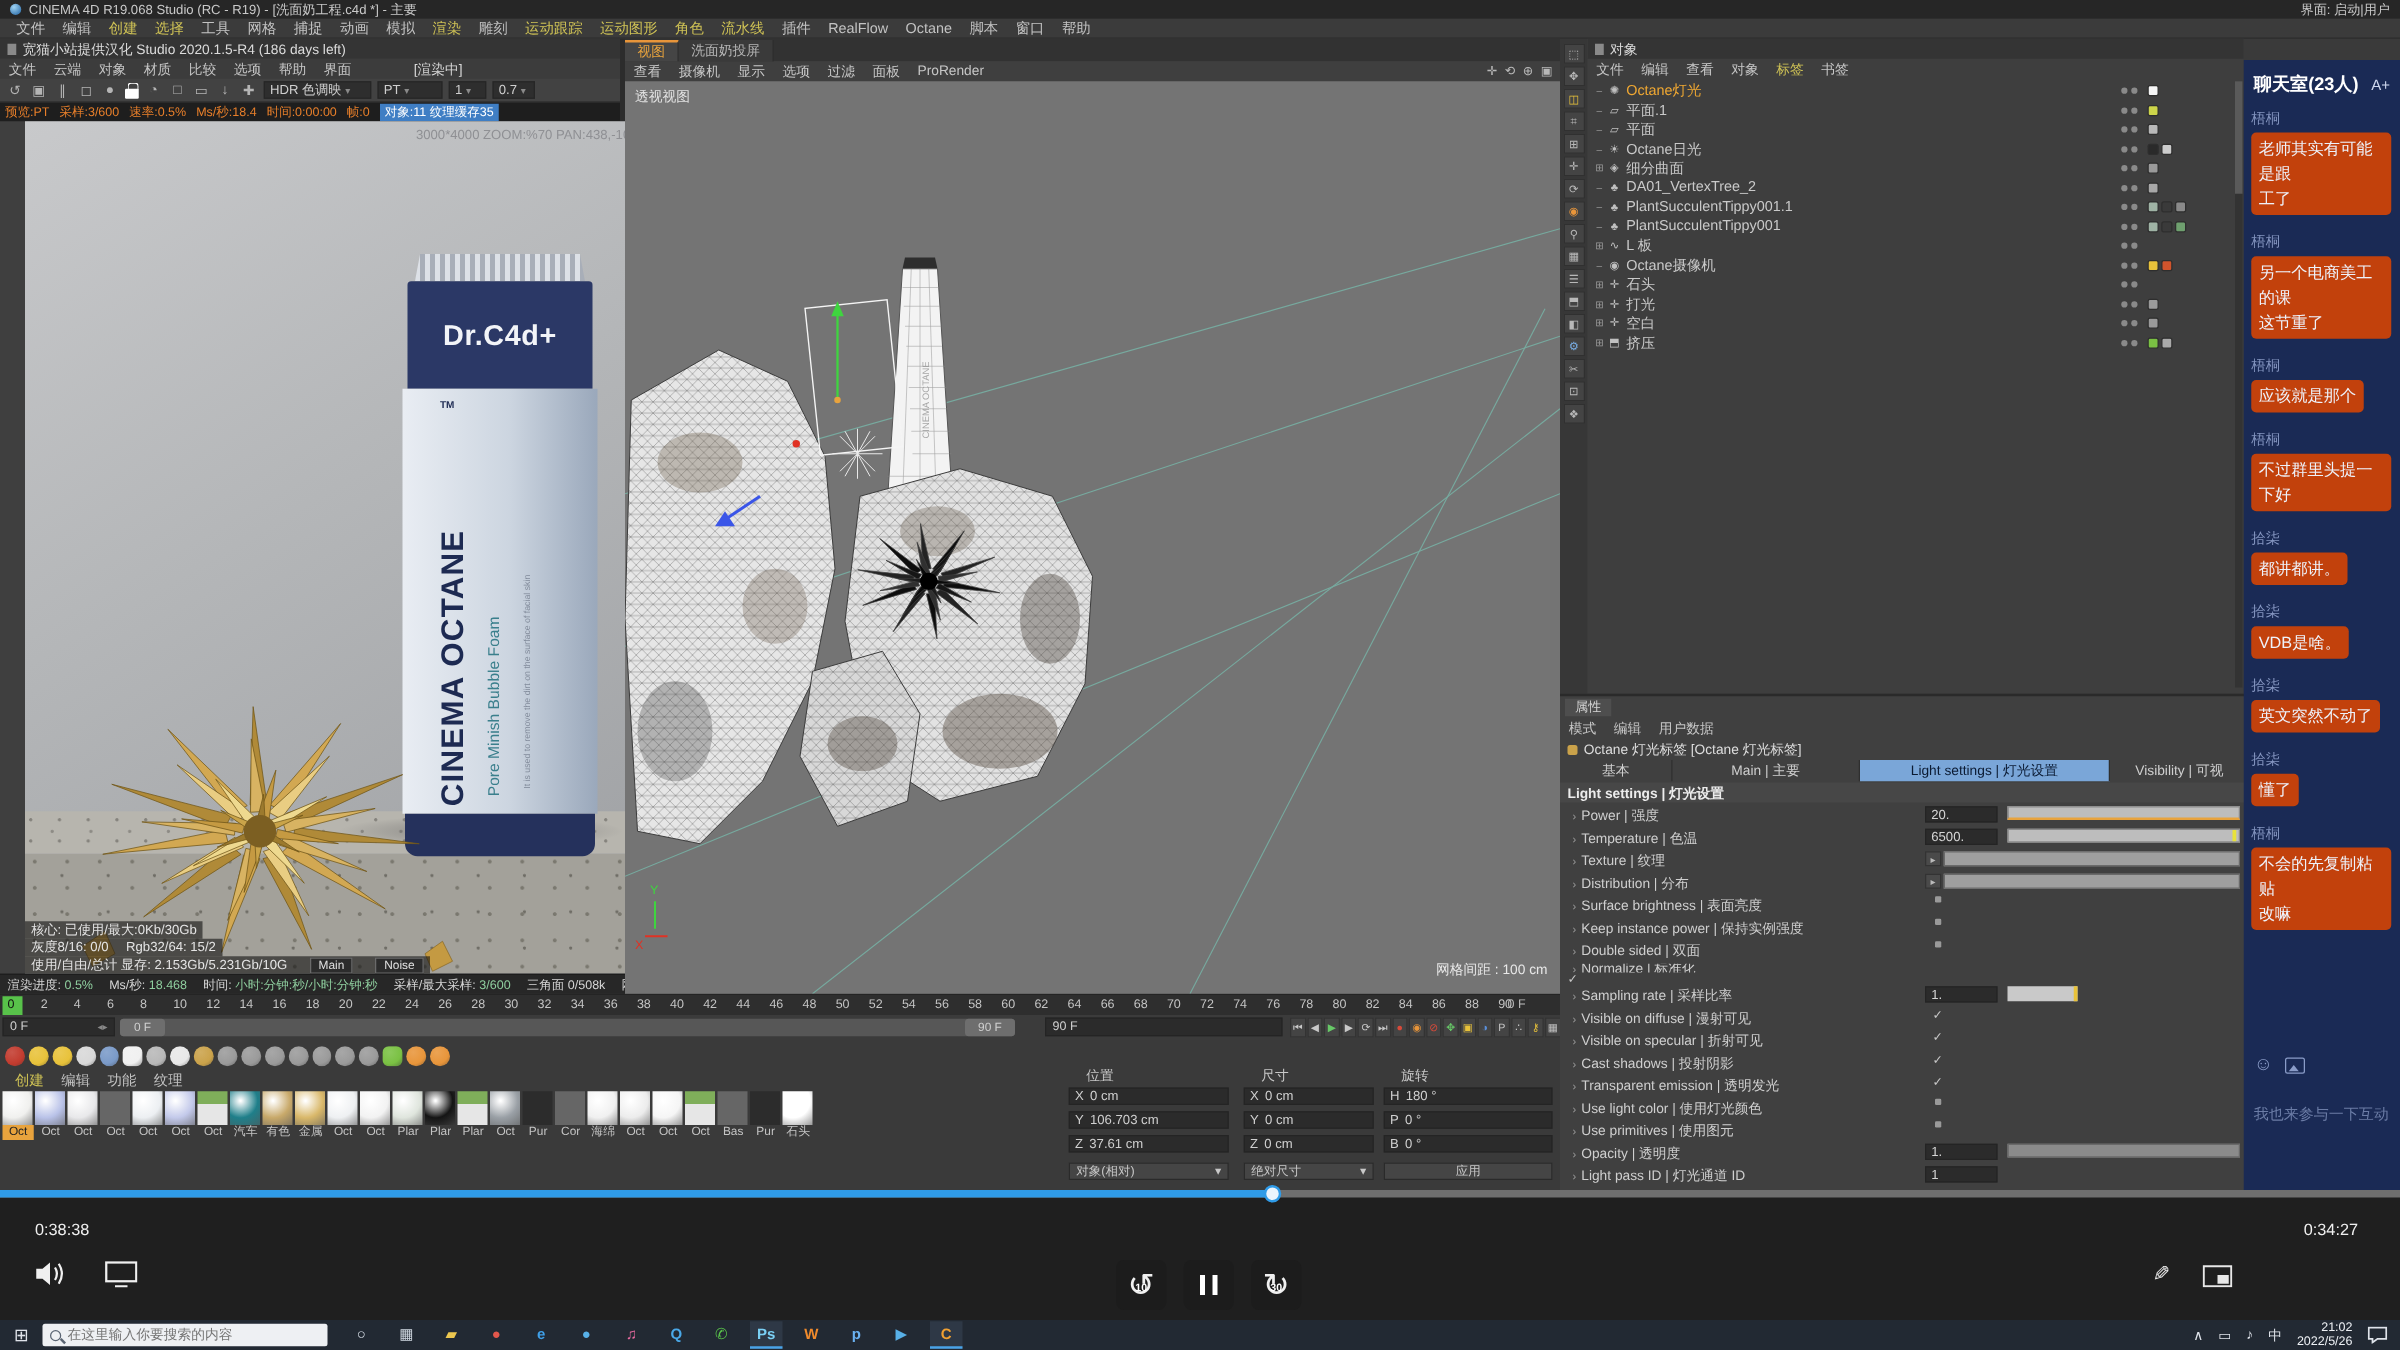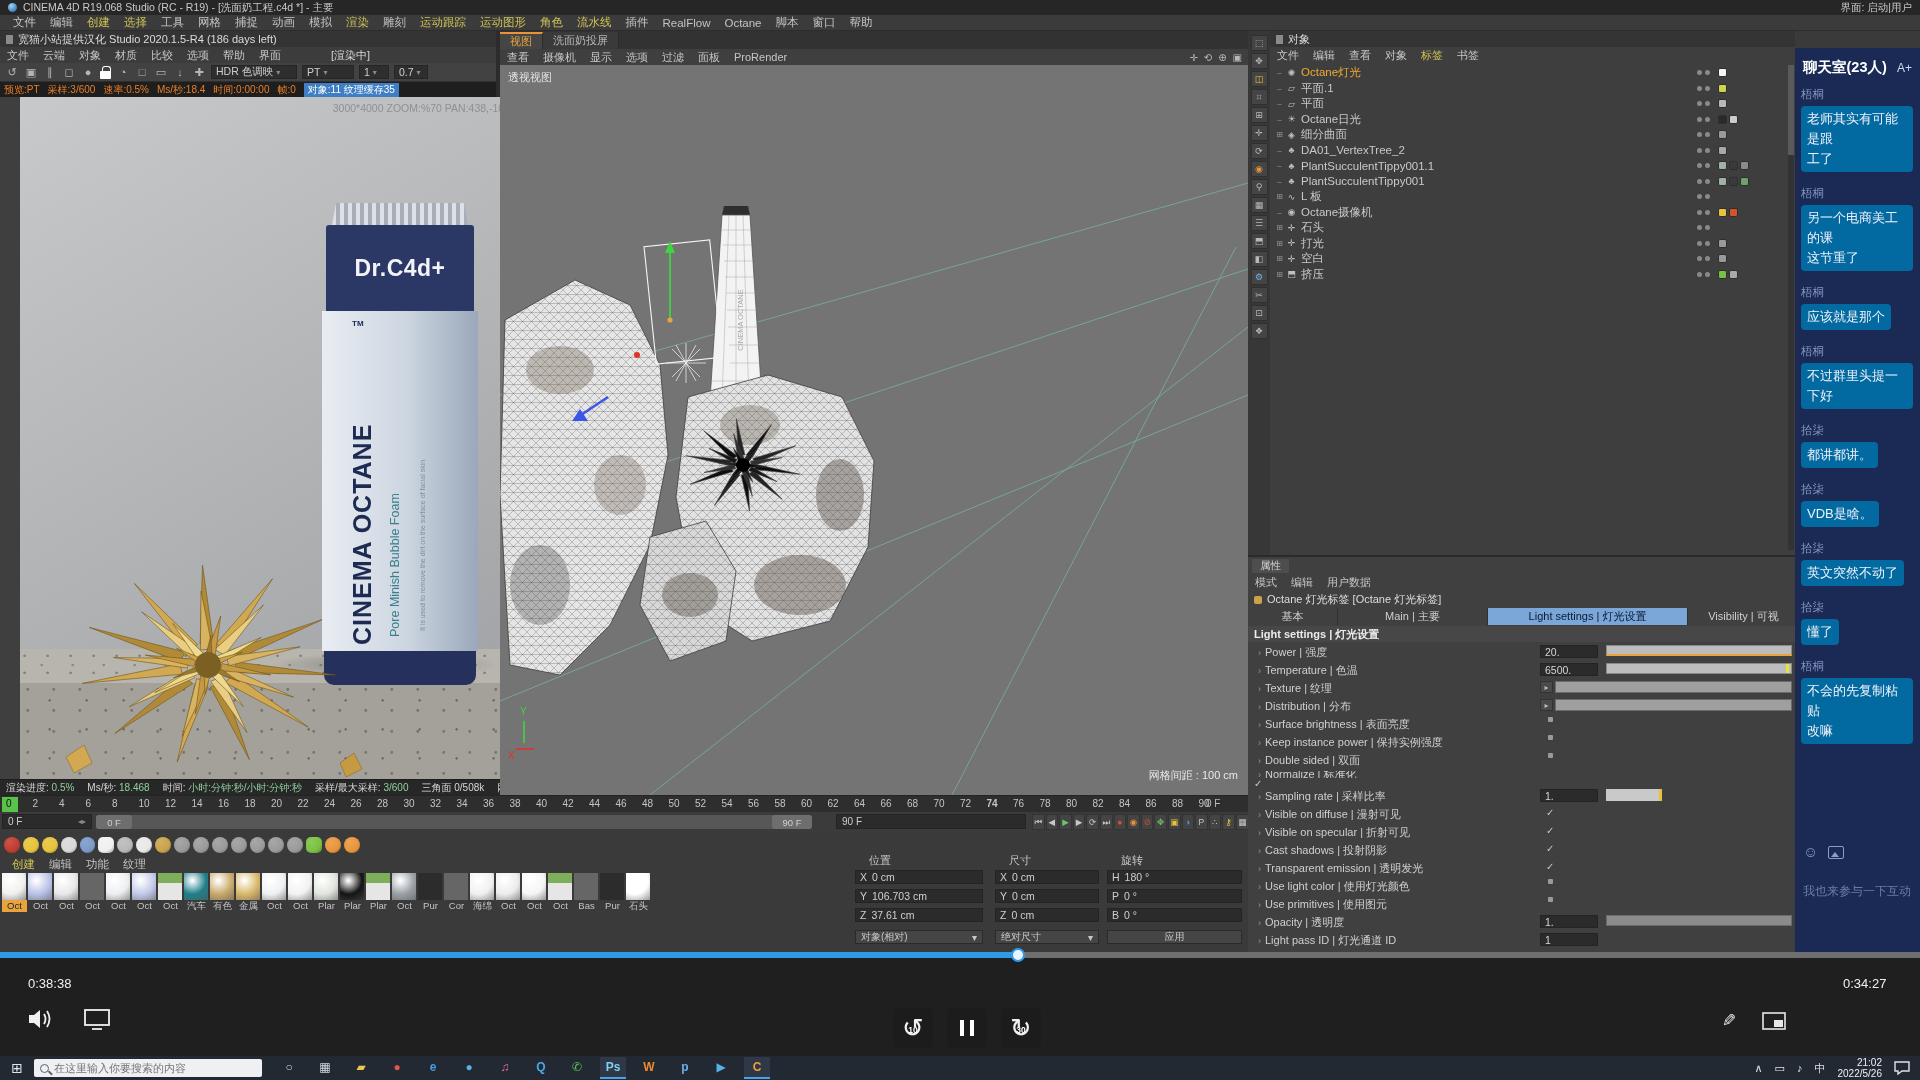--- a/index.html
+++ b/index.html
@@ -210,21 +210,21 @@
     font-size:8px; display:flex; align-items:center; justify-content:center; }
 
   
   #chat { left:1795px; top:48px; width:125px; height:947px; background:#1a2a55; overflow:hidden; }
   #chat .chead { display:flex; align-items:center; padding:10px 8px 6px 8px; }
   #chat .chead .t { color:#fff; font-weight:bold; font-size:14.5px; white-space:nowrap; }
   #chat .chead .fz { margin-left:auto; color:#cfd8ef; font-size:12px; }
   #cmsgs { padding:4px 6px; }
   .cmsg { margin-bottom:14px; }
   .cmsg .cuser { color:#8495c0; font-size:11.5px; margin-bottom:4px; }
-  .cmsg .ctext { display:inline-block; background:#0369a1; border-radius:4px; padding:3px 6px;
+  .cmsg .ctext { display:inline-block; background:#c2410c; border-radius:4px; padding:3px 6px;
     color:#eef2fa; font-size:13px; line-height:20px; white-space:pre-line; max-width:112px; }
   #cinputicons { position:absolute; left:8px; top:795px; display:flex; gap:10px; color:#8a9cc8;
     font-size:15px; }
   #cinputicons .imgic { width:16px; height:13px; border:1.5px solid #8a9cc8; border-radius:2px;
     position:relative; margin-top:3px; }
   #cinputicons .imgic:before { content:""; position:absolute; left:2px; bottom:1px;
     border-left:4px solid transparent; border-right:4px solid transparent; border-bottom:5px solid #8a9cc8; }
   #chint { position:absolute; left:8px; top:835px; color:#6b7ca6; font-size:12px; white-space:nowrap; }
   #chatfooter { left:1795px; top:995px; width:125px; height:61px; background:#242b34; }
   #chatfooter .mute { position:absolute; left:6px; top:7px; display:flex; align-items:center; gap:5px;
@@ -416,20 +416,34 @@
             <path d="M-5.2,5.1 L-34.3,12.8 L-8.4,0.0 Z" fill="#9c7a2e" stroke="#6f5518" stroke-width="0.6"></path>
             <path d="M-8.3,-1.0 L-31.4,-16.7 L-4.2,-5.6 Z" fill="#caa449" stroke="#6f5518" stroke-width="0.6"></path>
             <path d="M-3.0,-6.1 L2.9,-29.6 L4.2,-5.7 Z" fill="#9c7a2e" stroke="#6f5518" stroke-width="0.6"></path>
             <path d="M5.2,-5.1 L34.3,-12.8 L8.4,-0.0 Z" fill="#caa449" stroke="#6f5518" stroke-width="0.6"></path>
             <circle cx="0" cy="0" r="13" fill="#7c5f22"></circle>
           </g>
         <polygon points="18,232 36,220 44,238 26,248" fill="#d2a852" stroke="#8a6a28" stroke-width="0.6"></polygon>
         <polygon points="292,238 306,228 314,244 298,252" fill="#c49a42" stroke="#8a6a28" stroke-width="0.6"></polygon>
       </svg>
 
+      <div id="roverlay">
+        <div class="oline">
+            <span>核心: 已使用/最大:0Kb/30Gb</span>
+          </div>
+        <div class="oline">
+          <span>灰度8/16: 0/0</span>
+          <span>Rgb32/64: 15/2</span>
+        </div>
+        <div class="oline">
+          <span>使用/自由/总计 显存: 2.153Gb/5.231Gb/10G</span>
+          <span class="chip">Main</span>
+          <span class="chip">Noise</span>
+        </div>
+      </div>
     </div>
   </div>
 
   <div class="abs" id="statusrow">
       <span class="tok">渲染进度: <b>0.5%</b></span>
       <span class="tok">Ms/秒: <b>18.468</b></span>
       <span class="tok">时间: <b>小时:分钟:秒/小时:分钟:秒</b></span>
       <span class="tok">采样/最大采样: <b>3/600</b></span>
       <span class="tok">三角面 0/508k</span>
       <span class="tok">网格: <b>42</b></span>
@@ -473,21 +487,21 @@
       <span class="tick" style="left: 721.5px;">54</span>
       <span class="tick" style="left: 748px;">56</span>
       <span class="tick" style="left: 774.5px;">58</span>
       <span class="tick" style="left: 801px;">60</span>
       <span class="tick" style="left: 827.5px;">62</span>
       <span class="tick" style="left: 854px;">64</span>
       <span class="tick" style="left: 880.5px;">66</span>
       <span class="tick" style="left: 907px;">68</span>
       <span class="tick" style="left: 933.5px;">70</span>
       <span class="tick" style="left: 960px;">72</span>
-      <span class="tick" style="left: 986.5px; font-weight: bold;">74</span>
+      <span class="tick" style="left: 986.5px;">74</span>
       <span class="tick" style="left: 1013px;">76</span>
       <span class="tick" style="left: 1039.5px;">78</span>
       <span class="tick" style="left: 1066px;">80</span>
       <span class="tick" style="left: 1092.5px;">82</span>
       <span class="tick" style="left: 1119px;">84</span>
       <span class="tick" style="left: 1145.5px;">86</span>
       <span class="tick" style="left: 1172px;">88</span>
       <span class="tick" style="left: 1198.5px;">90</span>
     </div>
 

